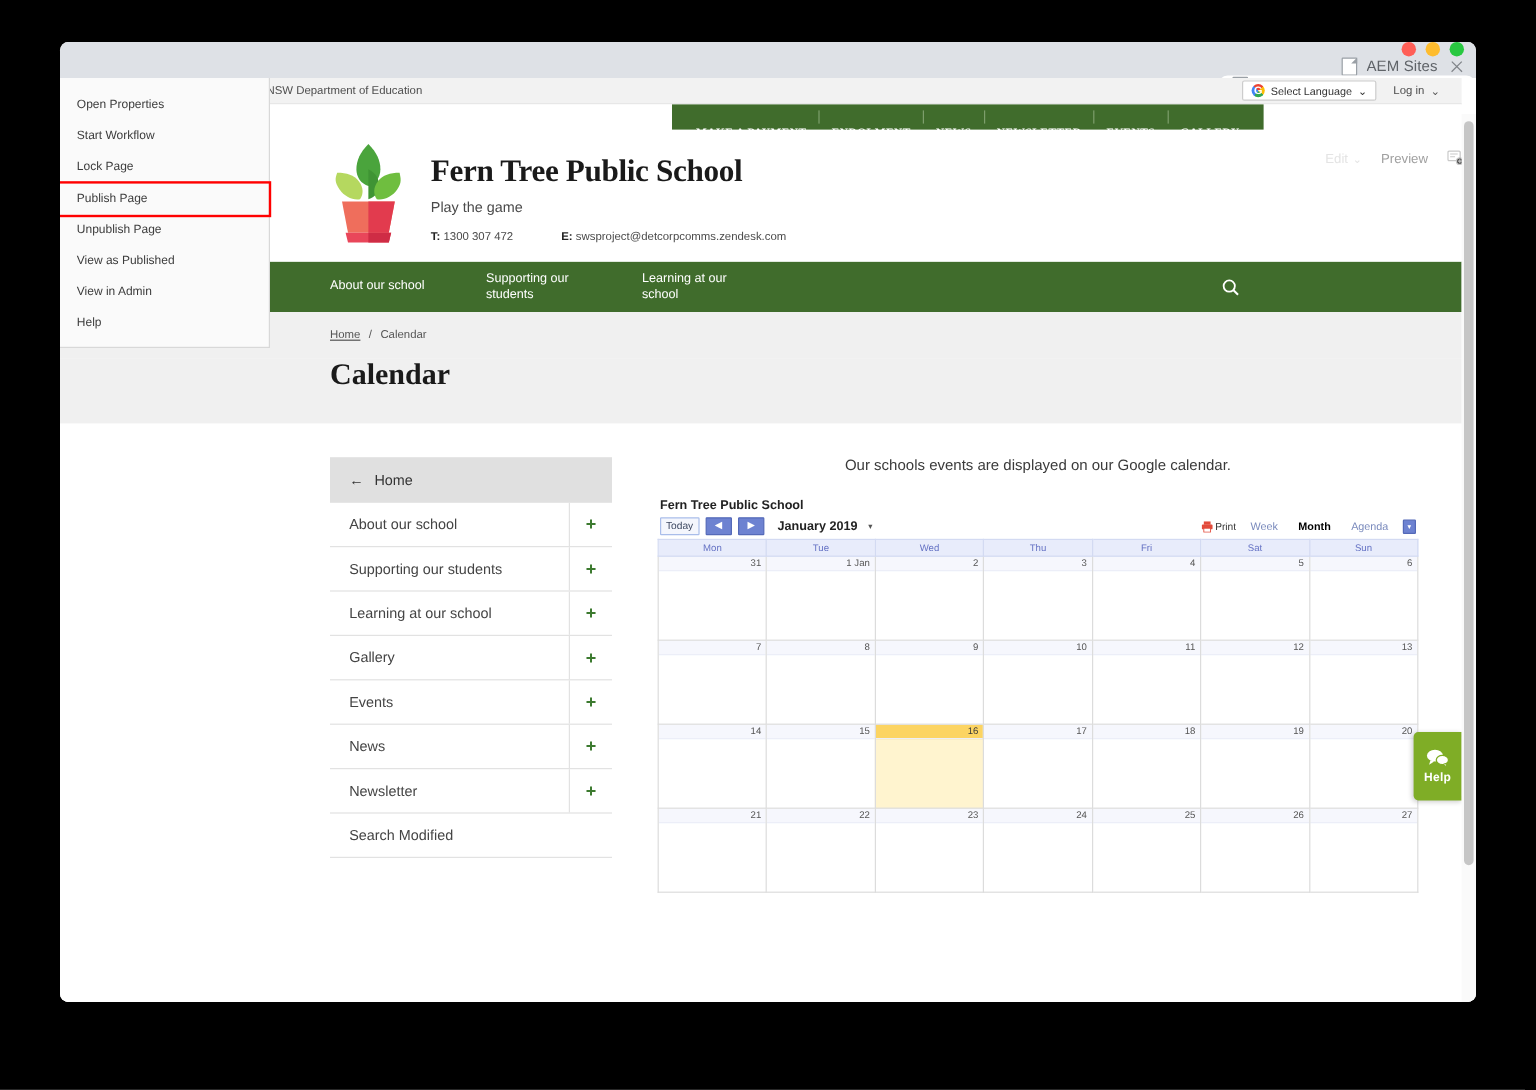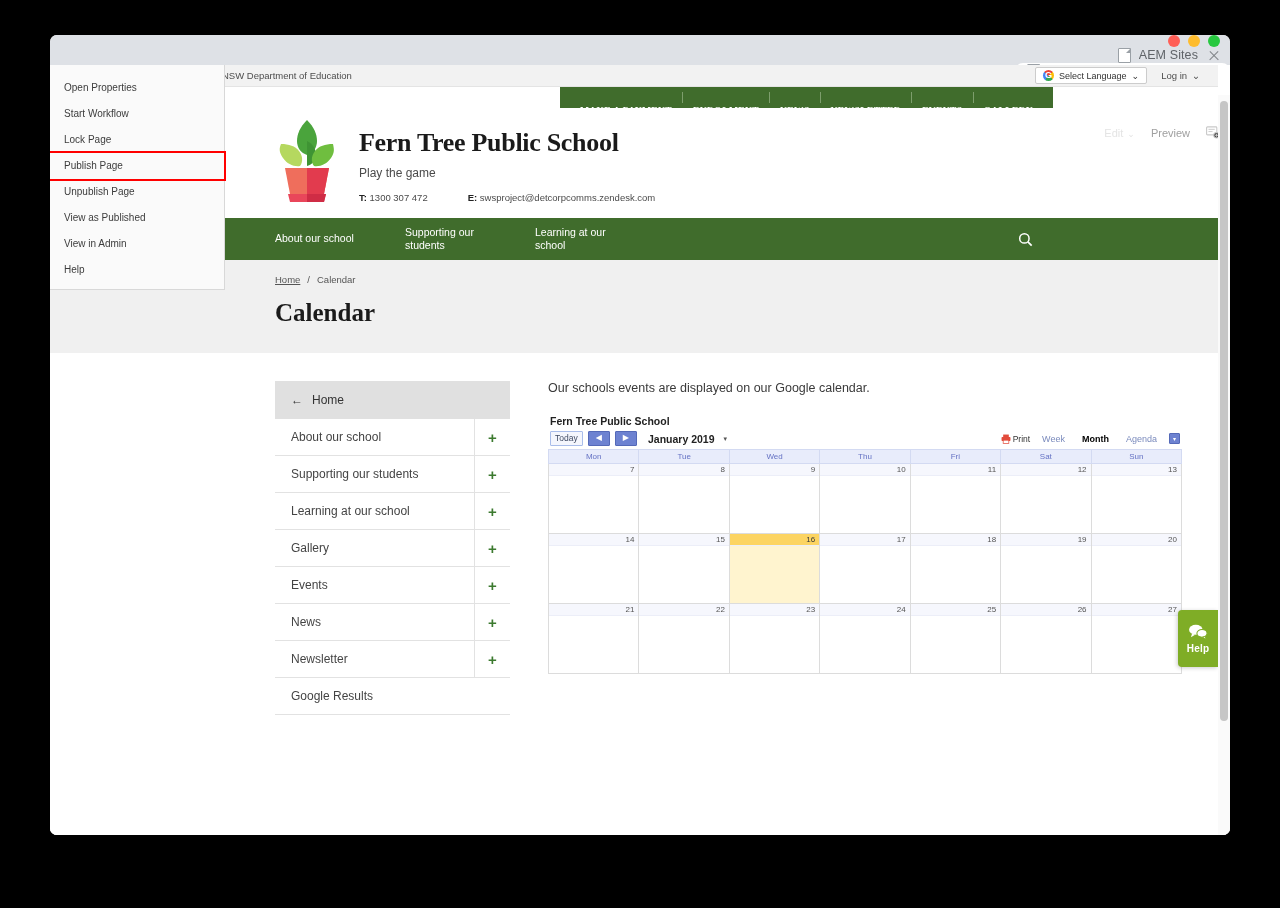--- a/index.html
+++ b/index.html
@@ -399,20 +399,21 @@
     flex: 0 0 36px;
     border-left: 1px solid #e2e2e2;
     display: flex; align-items: center; justify-content: center;
     color: #3c7a2f; font-size: 15px; font-weight: 700;
   }
 
   .content-col { flex: 1 1 auto; padding-right: 36px; }
   .intro-text {
     font-size: 12.5px; color: #3a3a3a;
     margin-bottom: 18px;
+    text-align: center;
   }
   .gcal-title {
     font-size: 10.5px; font-weight: 700;
     color: #222; padding: 2px 0 3px 2px;
   }
   .gcal-toolbar {
     display: flex; align-items: center;
     gap: 5px;
     padding: 1px 2px 3px 2px;
     background: #fff;
@@ -720,21 +721,21 @@
           </div>
           <div class="side-item">
             <span class="lbl">News</span>
             <span class="plus">+</span>
           </div>
           <div class="side-item">
             <span class="lbl">Newsletter</span>
             <span class="plus">+</span>
           </div>
           <div class="side-item noplus">
-            <span class="lbl">Google Results</span>
+            <span class="lbl">Search Modified</span>
 
           </div>
         </div>
 
         <div class="content-col">
           <div class="intro-text">Our schools events are displayed on our Google calendar.</div>
 
           <div>
             <div class="gcal-title">Fern Tree Public School</div>
 
@@ -769,20 +770,43 @@
                   <th>Wed</th>
                   <th>Thu</th>
                   <th>Fri</th>
                   <th>Sat</th>
                   <th>Sun</th>
                 </tr>
               </thead>
               <tbody>
                 <tr>
                   <td>
+                      <span class="daynum">31</span>
+                    </td>
+                  <td>
+                      <span class="daynum">1 Jan</span>
+                    </td>
+                  <td>
+                      <span class="daynum">2</span>
+                    </td>
+                  <td>
+                      <span class="daynum">3</span>
+                    </td>
+                  <td>
+                      <span class="daynum">4</span>
+                    </td>
+                  <td>
+                      <span class="daynum">5</span>
+                    </td>
+                  <td>
+                      <span class="daynum">6</span>
+                    </td>
+                </tr>
+                <tr>
+                  <td>
                       <span class="daynum">7</span>
                     </td>
                   <td>
                       <span class="daynum">8</span>
                     </td>
                   <td>
                       <span class="daynum">9</span>
                     </td>
                   <td>
                       <span class="daynum">10</span>

